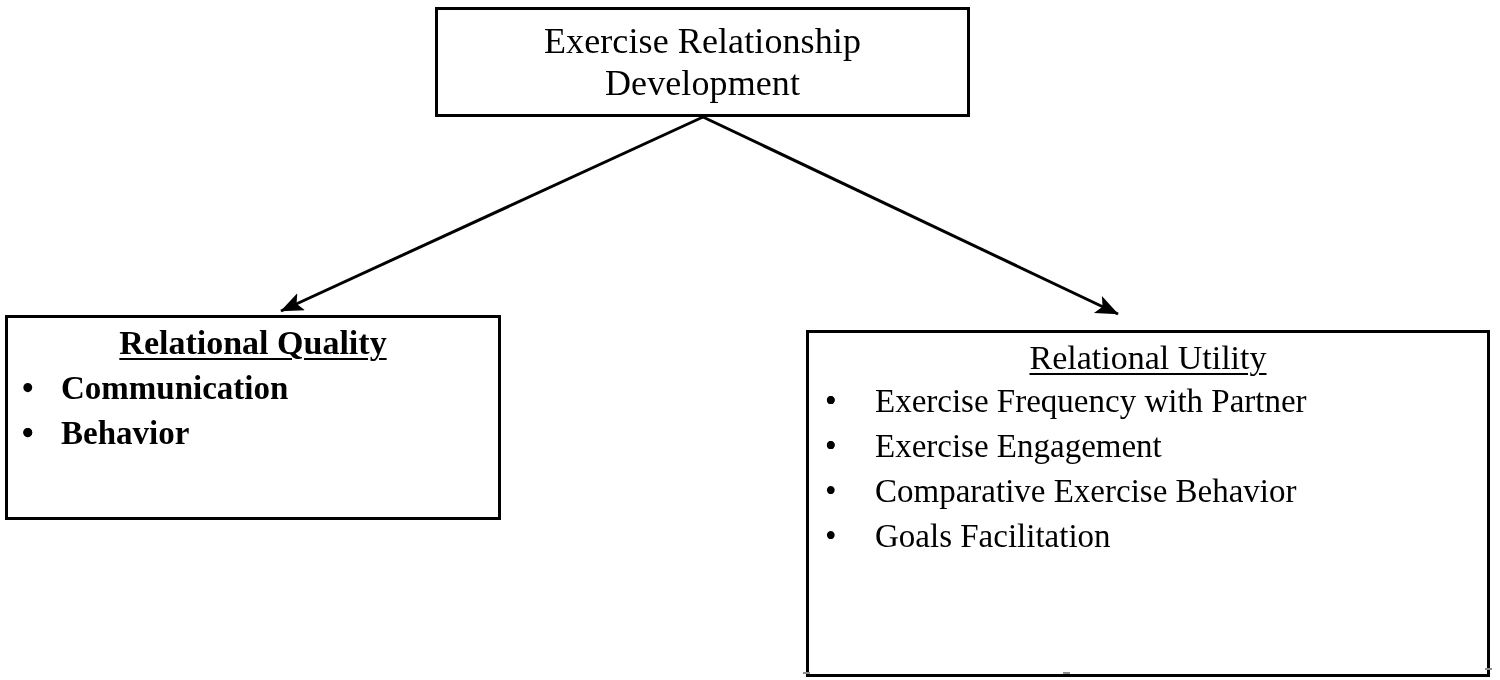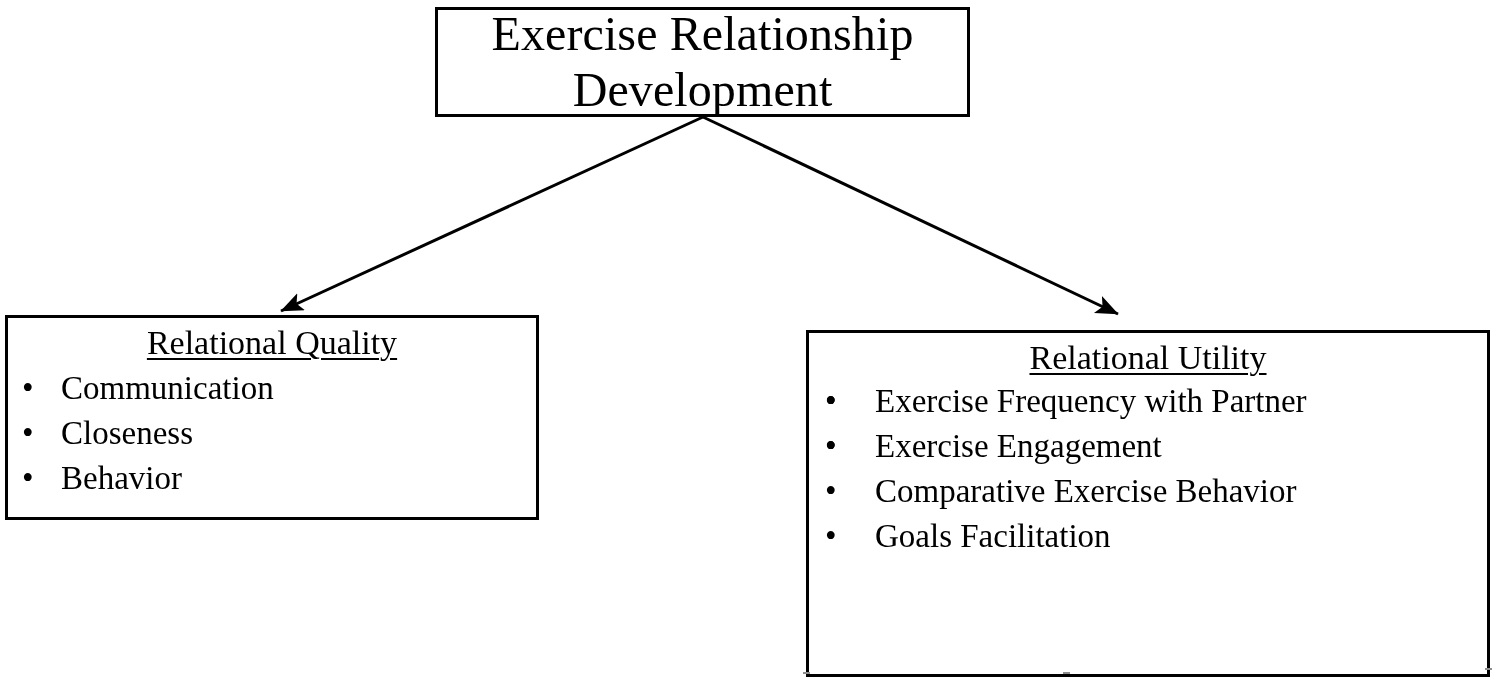--- a/index.html
+++ b/index.html
@@ -35,33 +35,34 @@
   #root-box {
     left: 435px;
     top: 7px;
     width: 535px;
     height: 110px;
     display: flex;
     align-items: center;
     justify-content: center;
   }
   .root-title {
-    font-size: 48px;
+    font-size: 36px;
     line-height: 1.17;
     text-align: center;
     letter-spacing: 0.1px;
     padding: 0 10px;
     font-family: Liberation Serif, serif;
   }
   
   #left-box {
     left: 5px;
     top: 315px;
-    width: 534px;
+    width: 496px;
     height: 205px;
+    font-weight: bold;
   }
   
   #right-box {
     left: 806px;
     top: 318px;
     width: 684px;
     height: 347px;
     margin-top: 12px;
   }
   .box-heading {
@@ -132,21 +133,20 @@
     <div class="box-heading">
       <span class="u">Relational Quality</span>
     </div>
     <ul class="bullets">
       <li>
         <span class="dot">•</span>
         <span>Communication</span>
       </li>
       <li>
         <span class="dot">•</span>
-        <span>Closeness</span>
       </li>
       <li>
         <span class="dot">•</span>
         <span>Behavior</span>
       </li>
     </ul>
   </div>
 
   <div class="node-box" id="right-box">
     <div class="box-heading">

